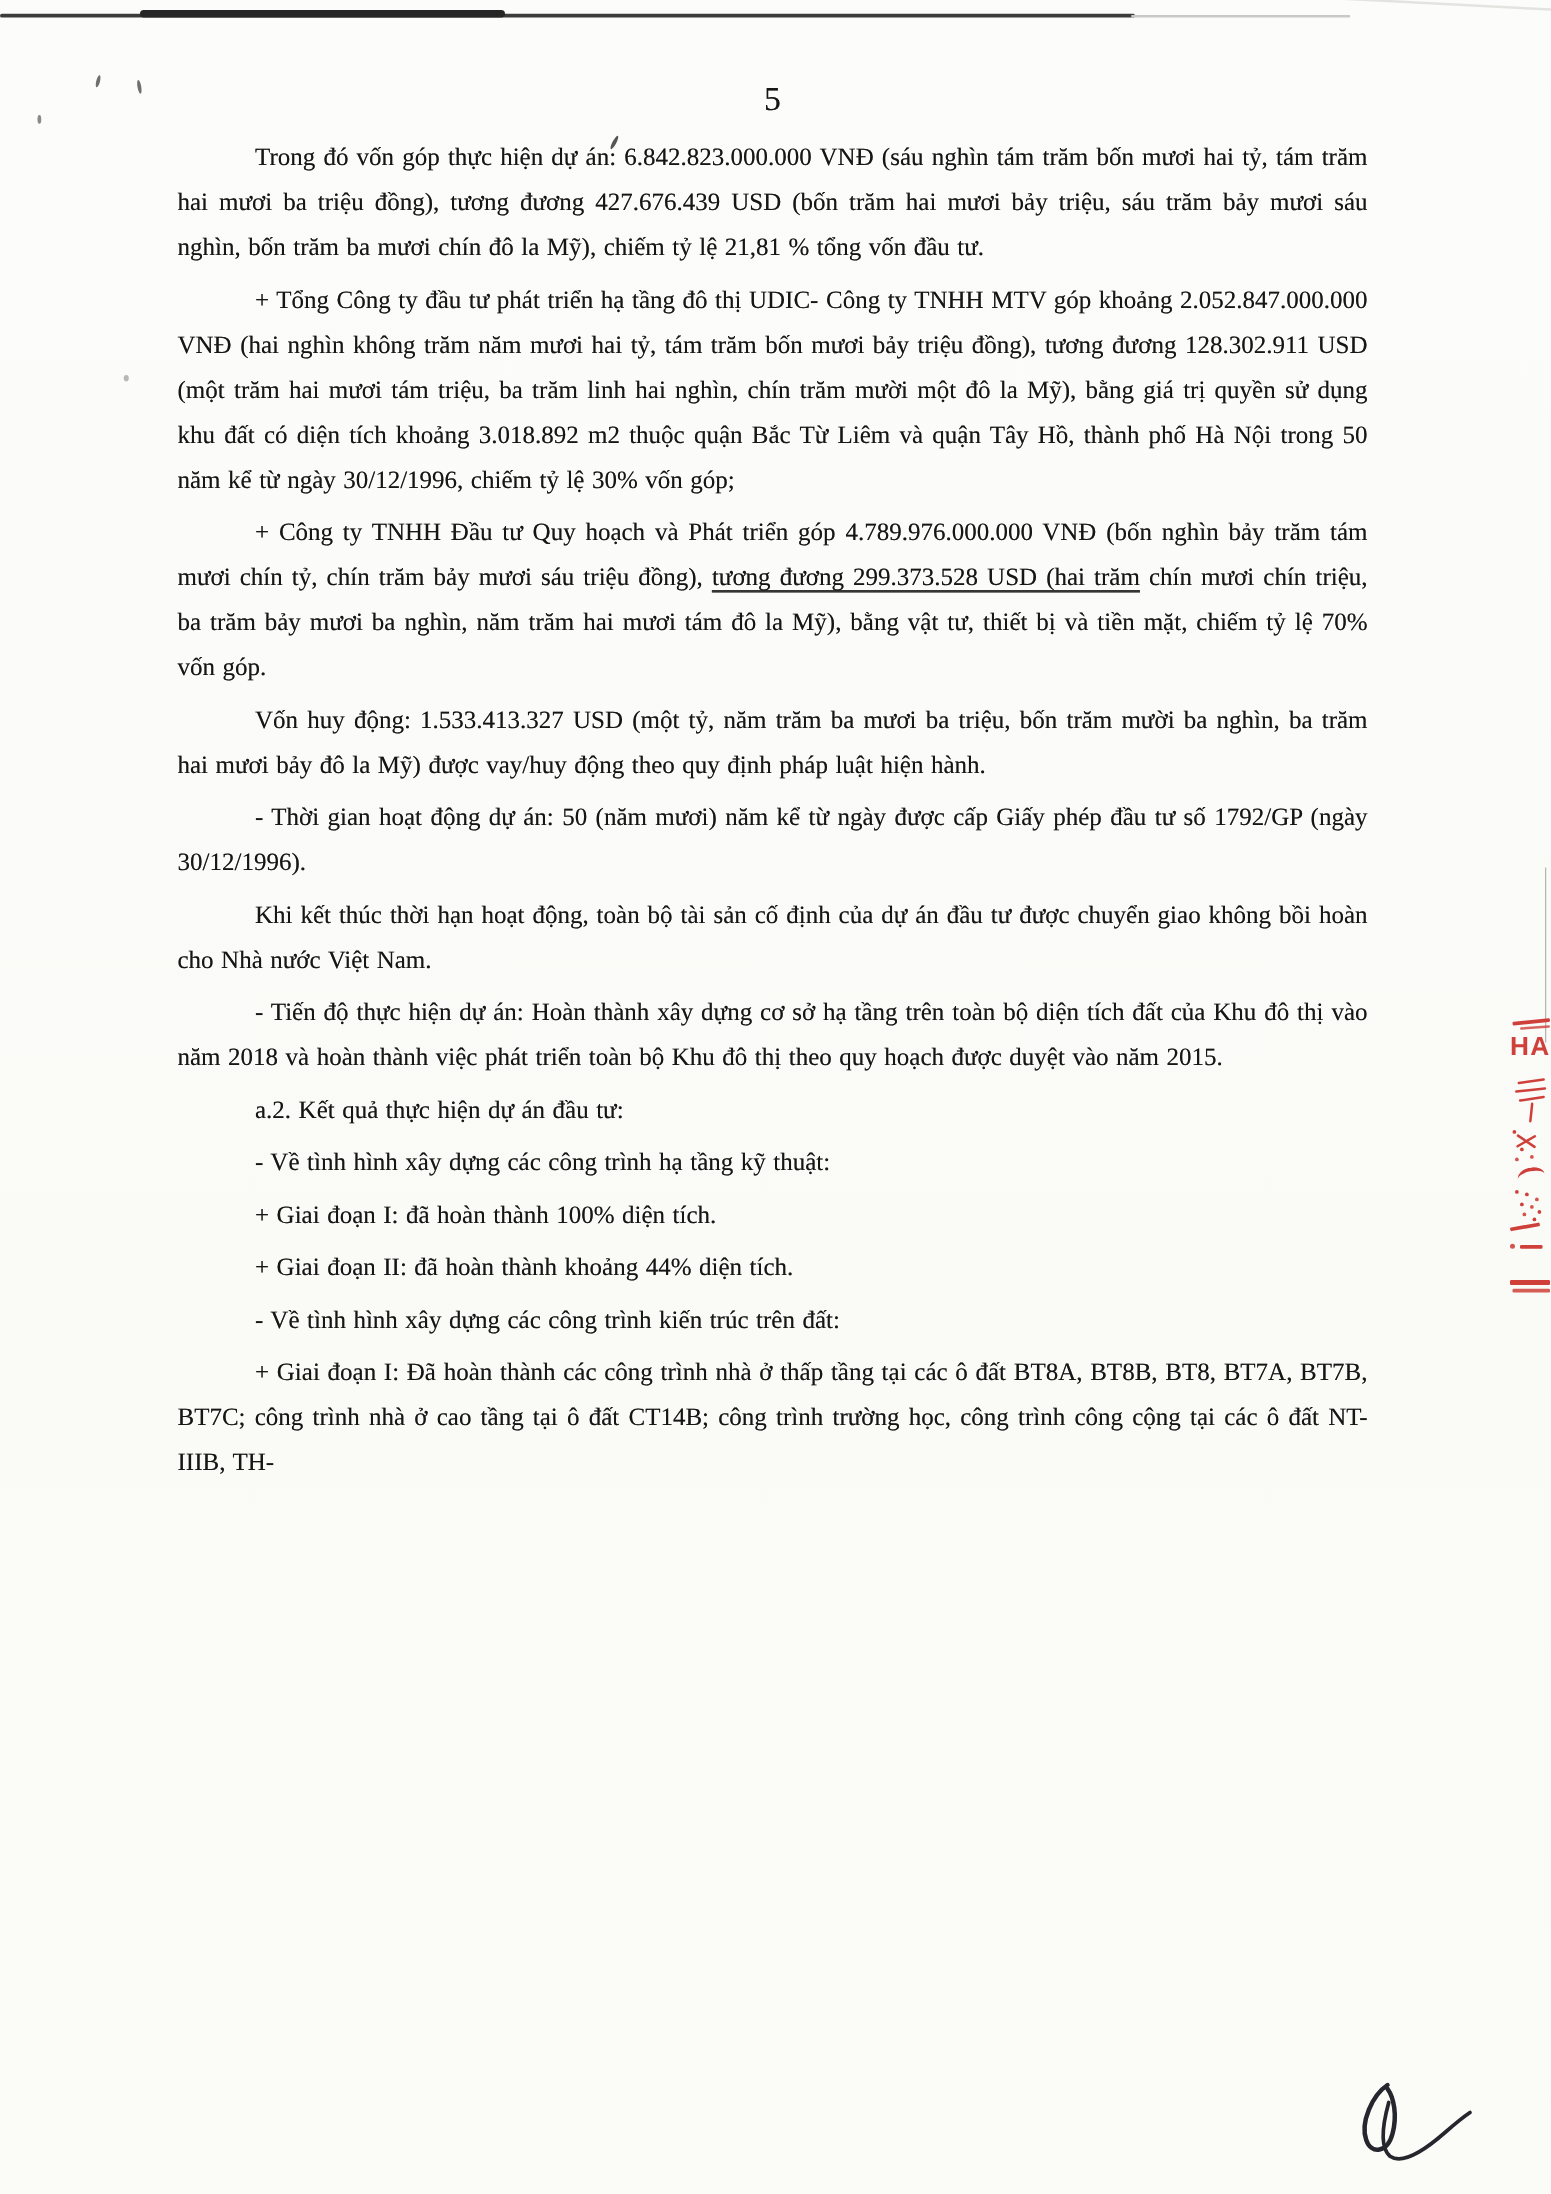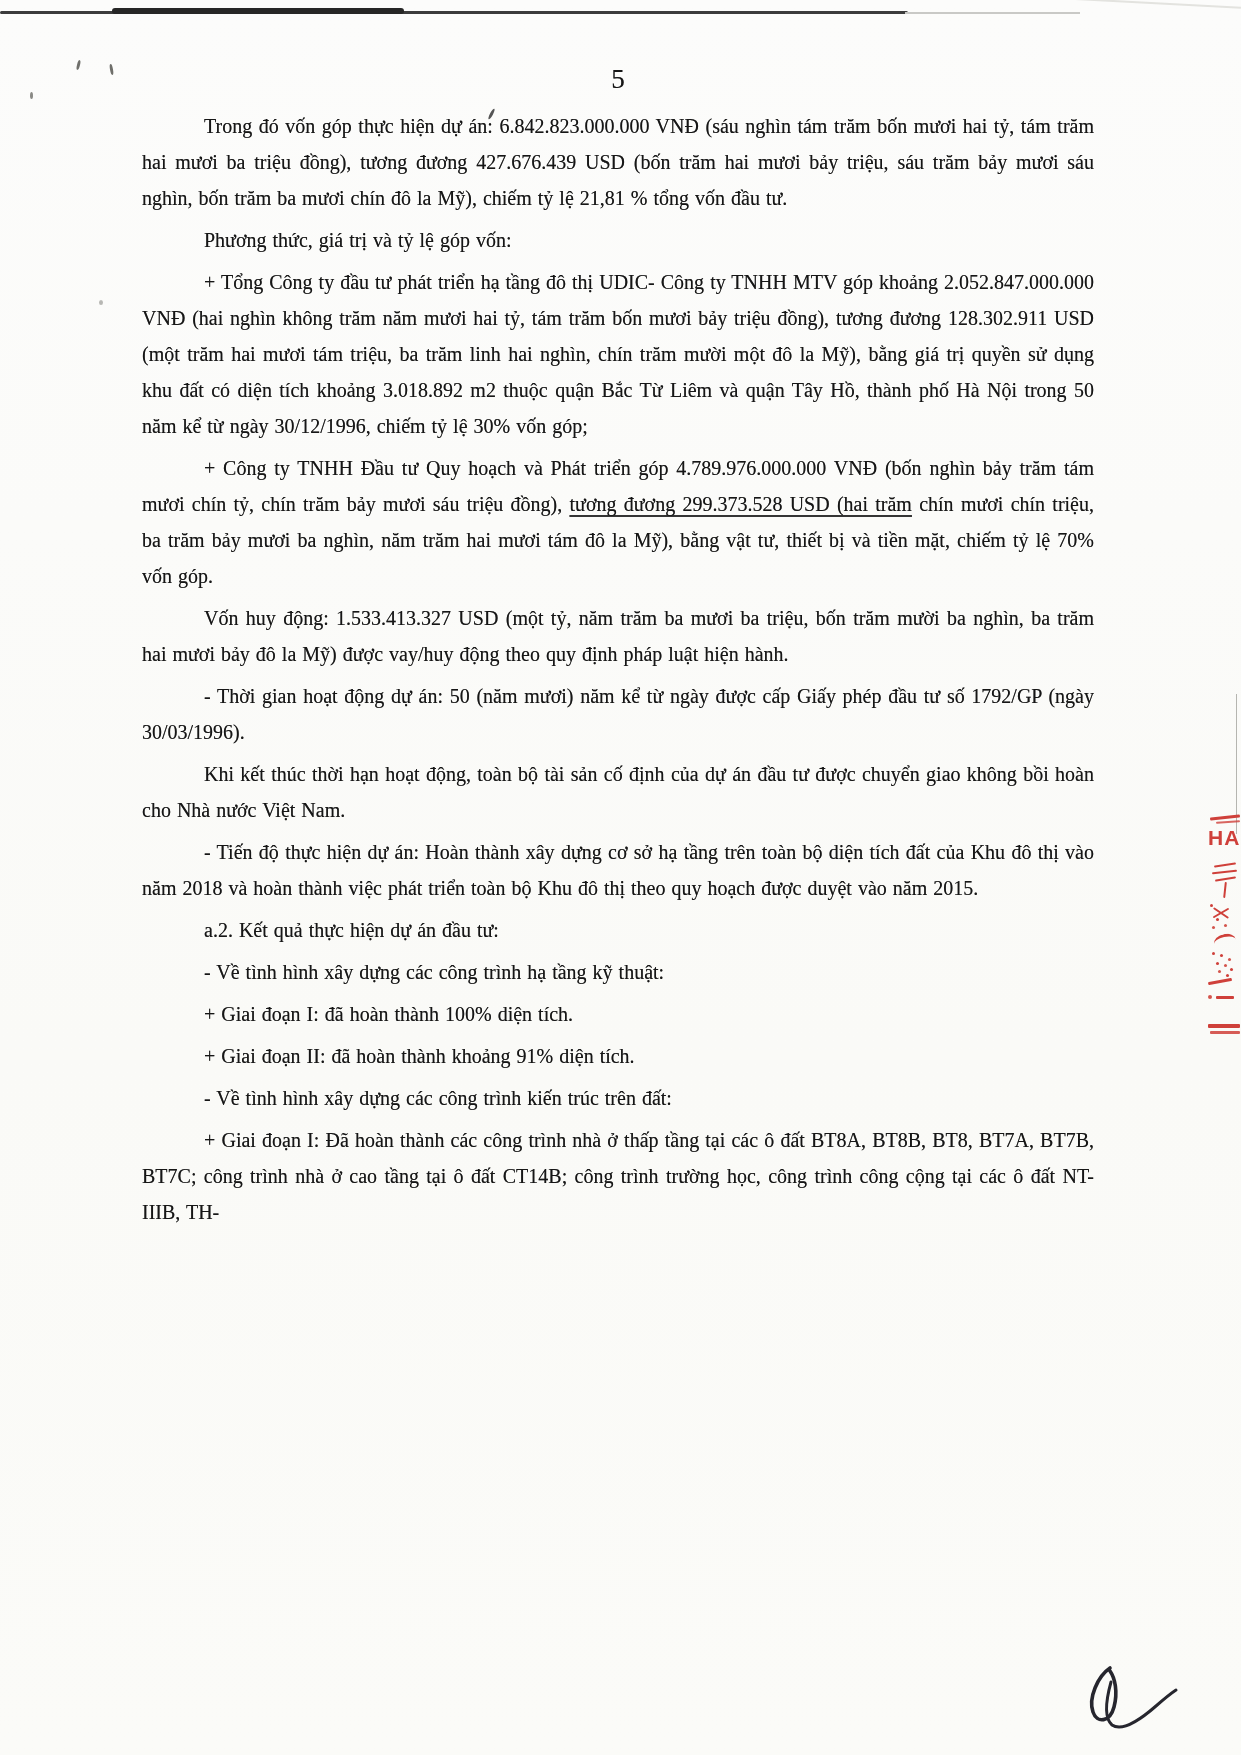--- a/index.html
+++ b/index.html
@@ -85,31 +85,30 @@
   <div class="speck sp1"></div>
   <div class="speck sp2"></div>
   <div class="speck sp3"></div>
   <div class="speck sp4"></div>
   <div class="speck sp5"></div>
   <div class="edge-line"></div>
 
   <div class="content">
     <div class="pagenum">5</div>
     <p class="para">Trong đó vốn góp thực hiện dự án: 6.842.823.000.000 VNĐ (sáu nghìn tám trăm bốn mươi hai tỷ, tám trăm hai mươi ba triệu đồng), tương đương 427.676.439 USD (bốn trăm hai mươi bảy triệu, sáu trăm bảy mươi sáu nghìn, bốn trăm ba mươi chín đô la Mỹ), chiếm tỷ lệ 21,81 % tổng vốn đầu tư.</p>
-    <p class="para">Phương thức, giá trị và tỷ lệ góp vốn:</p>
     <p class="para">+ Tổng Công ty đầu tư phát triển hạ tầng đô thị UDIC- Công ty TNHH MTV góp khoảng 2.052.847.000.000 VNĐ (hai nghìn không trăm năm mươi hai tỷ, tám trăm bốn mươi bảy triệu đồng), tương đương 128.302.911 USD (một trăm hai mươi tám triệu, ba trăm linh hai nghìn, chín trăm mười một đô la Mỹ), bằng giá trị quyền sử dụng khu đất có diện tích khoảng 3.018.892 m2 thuộc quận Bắc Từ Liêm và quận Tây Hồ, thành phố Hà Nội trong 50 năm kể từ ngày 30/12/1996, chiếm tỷ lệ 30% vốn góp;</p>
     <p class="para"><span>+ Công ty TNHH Đầu tư Quy hoạch và Phát triển góp 4.789.976.000.000 VNĐ (bốn nghìn bảy trăm tám mươi chín tỷ, chín trăm bảy mươi sáu triệu đồng), </span><span class="u-seg">tương đương 299.373.528 USD (hai trăm</span><span> chín mươi chín triệu, ba trăm bảy mươi ba nghìn, năm trăm hai mươi tám đô la Mỹ), bằng vật tư, thiết bị và tiền mặt, chiếm tỷ lệ 70% vốn góp.</span></p>
     <p class="para">Vốn huy động: 1.533.413.327 USD (một tỷ, năm trăm ba mươi ba triệu, bốn trăm mười ba nghìn, ba trăm hai mươi bảy đô la Mỹ) được vay/huy động theo quy định pháp luật hiện hành.</p>
-    <p class="para">- Thời gian hoạt động dự án: 50 (năm mươi) năm kể từ ngày được cấp Giấy phép đầu tư số 1792/GP (ngày 30/03/1996).</p>
+    <p class="para">- Thời gian hoạt động dự án: 50 (năm mươi) năm kể từ ngày được cấp Giấy phép đầu tư số 1792/GP (ngày 30/12/1996).</p>
     <p class="para">Khi kết thúc thời hạn hoạt động, toàn bộ tài sản cố định của dự án đầu tư được chuyển giao không bồi hoàn cho Nhà nước Việt Nam.</p>
     <p class="para">- Tiến độ thực hiện dự án: Hoàn thành xây dựng cơ sở hạ tầng trên toàn bộ diện tích đất của Khu đô thị vào năm 2018 và hoàn thành việc phát triển toàn bộ Khu đô thị theo quy hoạch được duyệt vào năm 2015.</p>
     <p class="para">a.2. Kết quả thực hiện dự án đầu tư:</p>
     <p class="para">- Về tình hình xây dựng các công trình hạ tầng kỹ thuật:</p>
     <p class="para">+ Giai đoạn I: đã hoàn thành 100% diện tích.</p>
-    <p class="para">+ Giai đoạn II: đã hoàn thành khoảng 91% diện tích.</p>
+    <p class="para">+ Giai đoạn II: đã hoàn thành khoảng 44% diện tích.</p>
     <p class="para">- Về tình hình xây dựng các công trình kiến trúc trên đất:</p>
     <p class="para">+ Giai đoạn I: Đã hoàn thành các công trình nhà ở thấp tầng tại các ô đất BT8A, BT8B, BT8, BT7A, BT7B, BT7C; công trình nhà ở cao tầng tại ô đất CT14B; công trình trường học, công trình công cộng tại các ô đất NT-IIIB, TH-</p>
   </div>
 
   <div class="stamp">
     <div class="bar st-bar1"></div>
     <div class="bar st-bar1b"></div>
     <div class="st-ha">HA</div>
     <div class="bar st-tri1"></div>
     <div class="bar st-tri2"></div>

